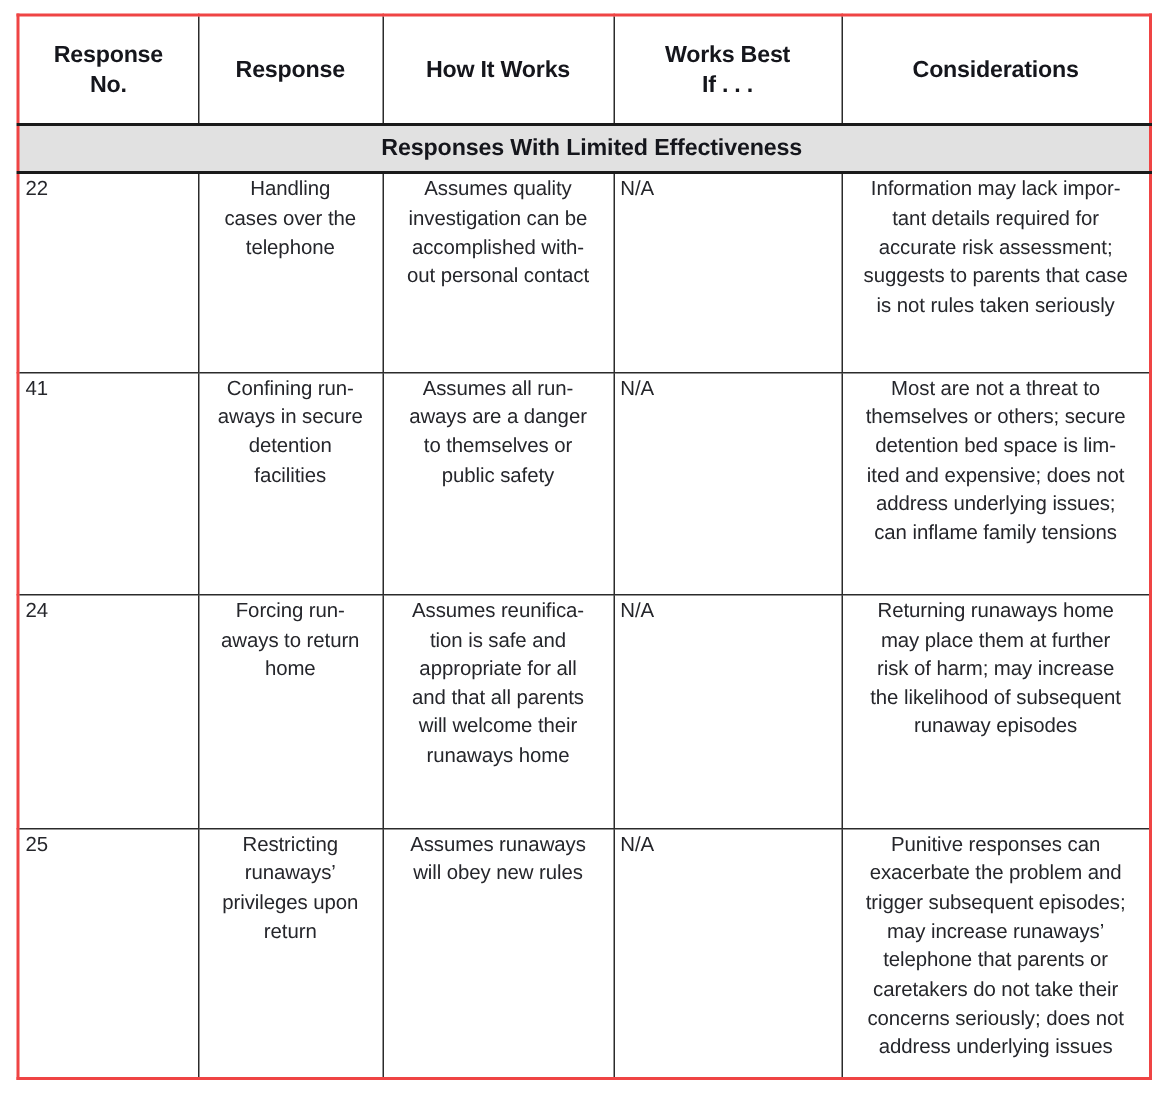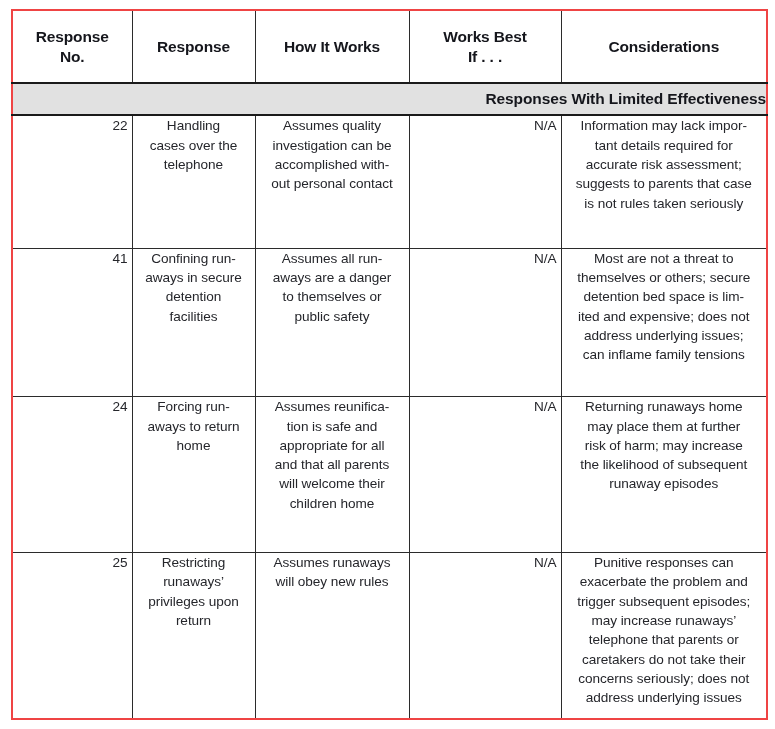--- a/index.html
+++ b/index.html
@@ -63,21 +63,21 @@
     padding: 0 4px;
   }
   thead th .hdr-line { display: block; white-space: nowrap; }
 
   
   tr.section-row td {
     background: #e1e1e1;
     height: 31px;
     padding: 0 0 0 10px;
     vertical-align: middle;
-    text-align: right;
+    text-align: center;
     font-family: "Liberation Sans Narrow", "Liberation Sans", sans-serif;
     font-weight: bold;
     font-size: 15.5px;
     letter-spacing: -0.1px;
     color: #15161c;
     border-top: 2px solid #1a1a1a;
     border-bottom: 2px solid #1a1a1a;
     border-left: none;
     border-right: none;
   }
@@ -88,21 +88,21 @@
     font-family: "Liberation Sans Narrow", "Liberation Sans", sans-serif;
     font-size: 13.6px;
     line-height: 1.42;
     letter-spacing: -0.05px;
     color: #25262b;
     padding: 9px 9px 9px 9px;
     text-align: center;
   }
   tbody td.cell-no,
   tbody td.cell-works {
-    text-align: right;
+    text-align: left;
     padding-left: 4px;
     padding-right: 4px;
   }
   tbody td .cell-line { display: block; white-space: nowrap; }
 
   tr.data-row-22 td { height: 127px; }
   tr.data-row-23 td { height: 142px; }
   tr.data-row-24 td { height: 149px; }
   tr.data-row-25 td { height: 159px; }
 </style>
@@ -201,21 +201,21 @@
           <span class="cell-line">Forcing run-</span>
           <span class="cell-line">aways to return</span>
           <span class="cell-line">home</span>
         </td>
         <td class="cell-how">
           <span class="cell-line">Assumes reunifica-</span>
           <span class="cell-line">tion is safe and</span>
           <span class="cell-line">appropriate for all</span>
           <span class="cell-line">and that all parents</span>
           <span class="cell-line">will welcome their</span>
-          <span class="cell-line">children home</span>
+          <span class="cell-line">runaways home</span>
         </td>
         <td class="cell-works">N/A</td>
         <td class="cell-cons">
           <span class="cell-line">Returning runaways home</span>
           <span class="cell-line">may place them at further</span>
           <span class="cell-line">risk of harm; may increase</span>
           <span class="cell-line">the likelihood of subsequent</span>
           <span class="cell-line">runaway episodes</span>
         </td>
       </tr>

